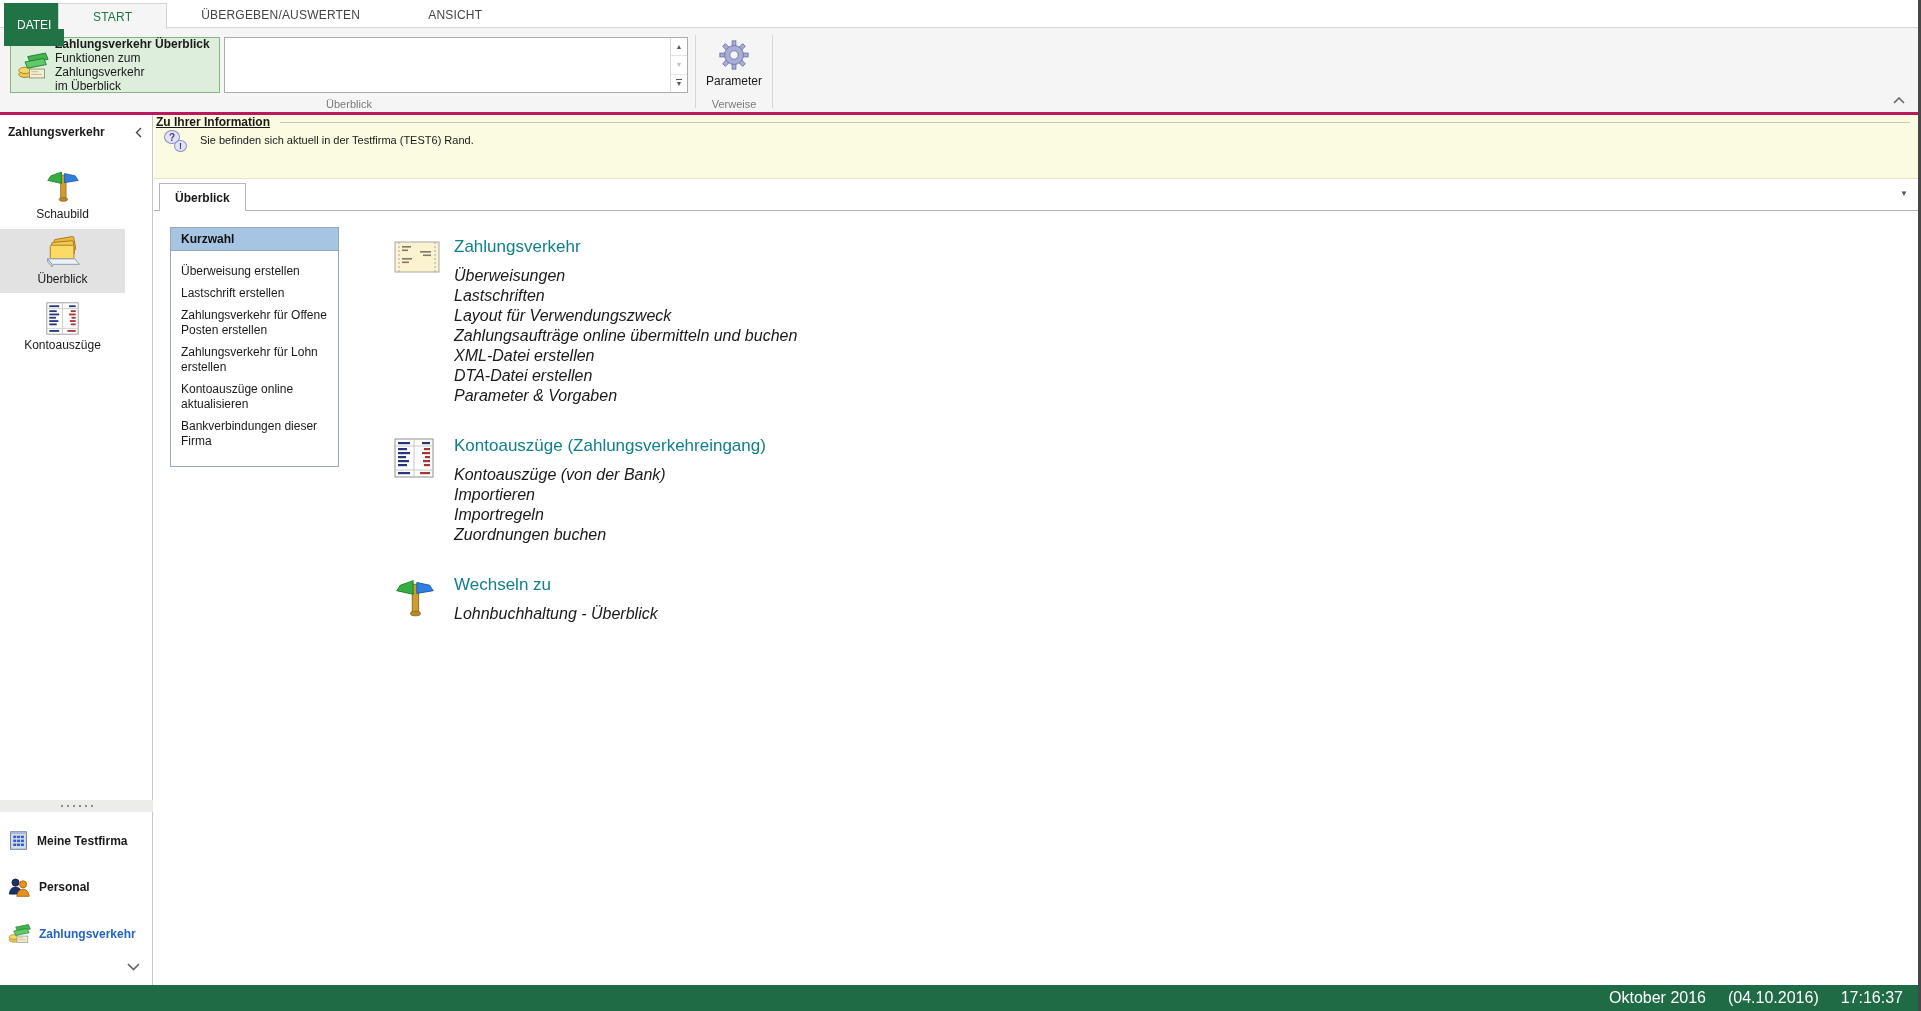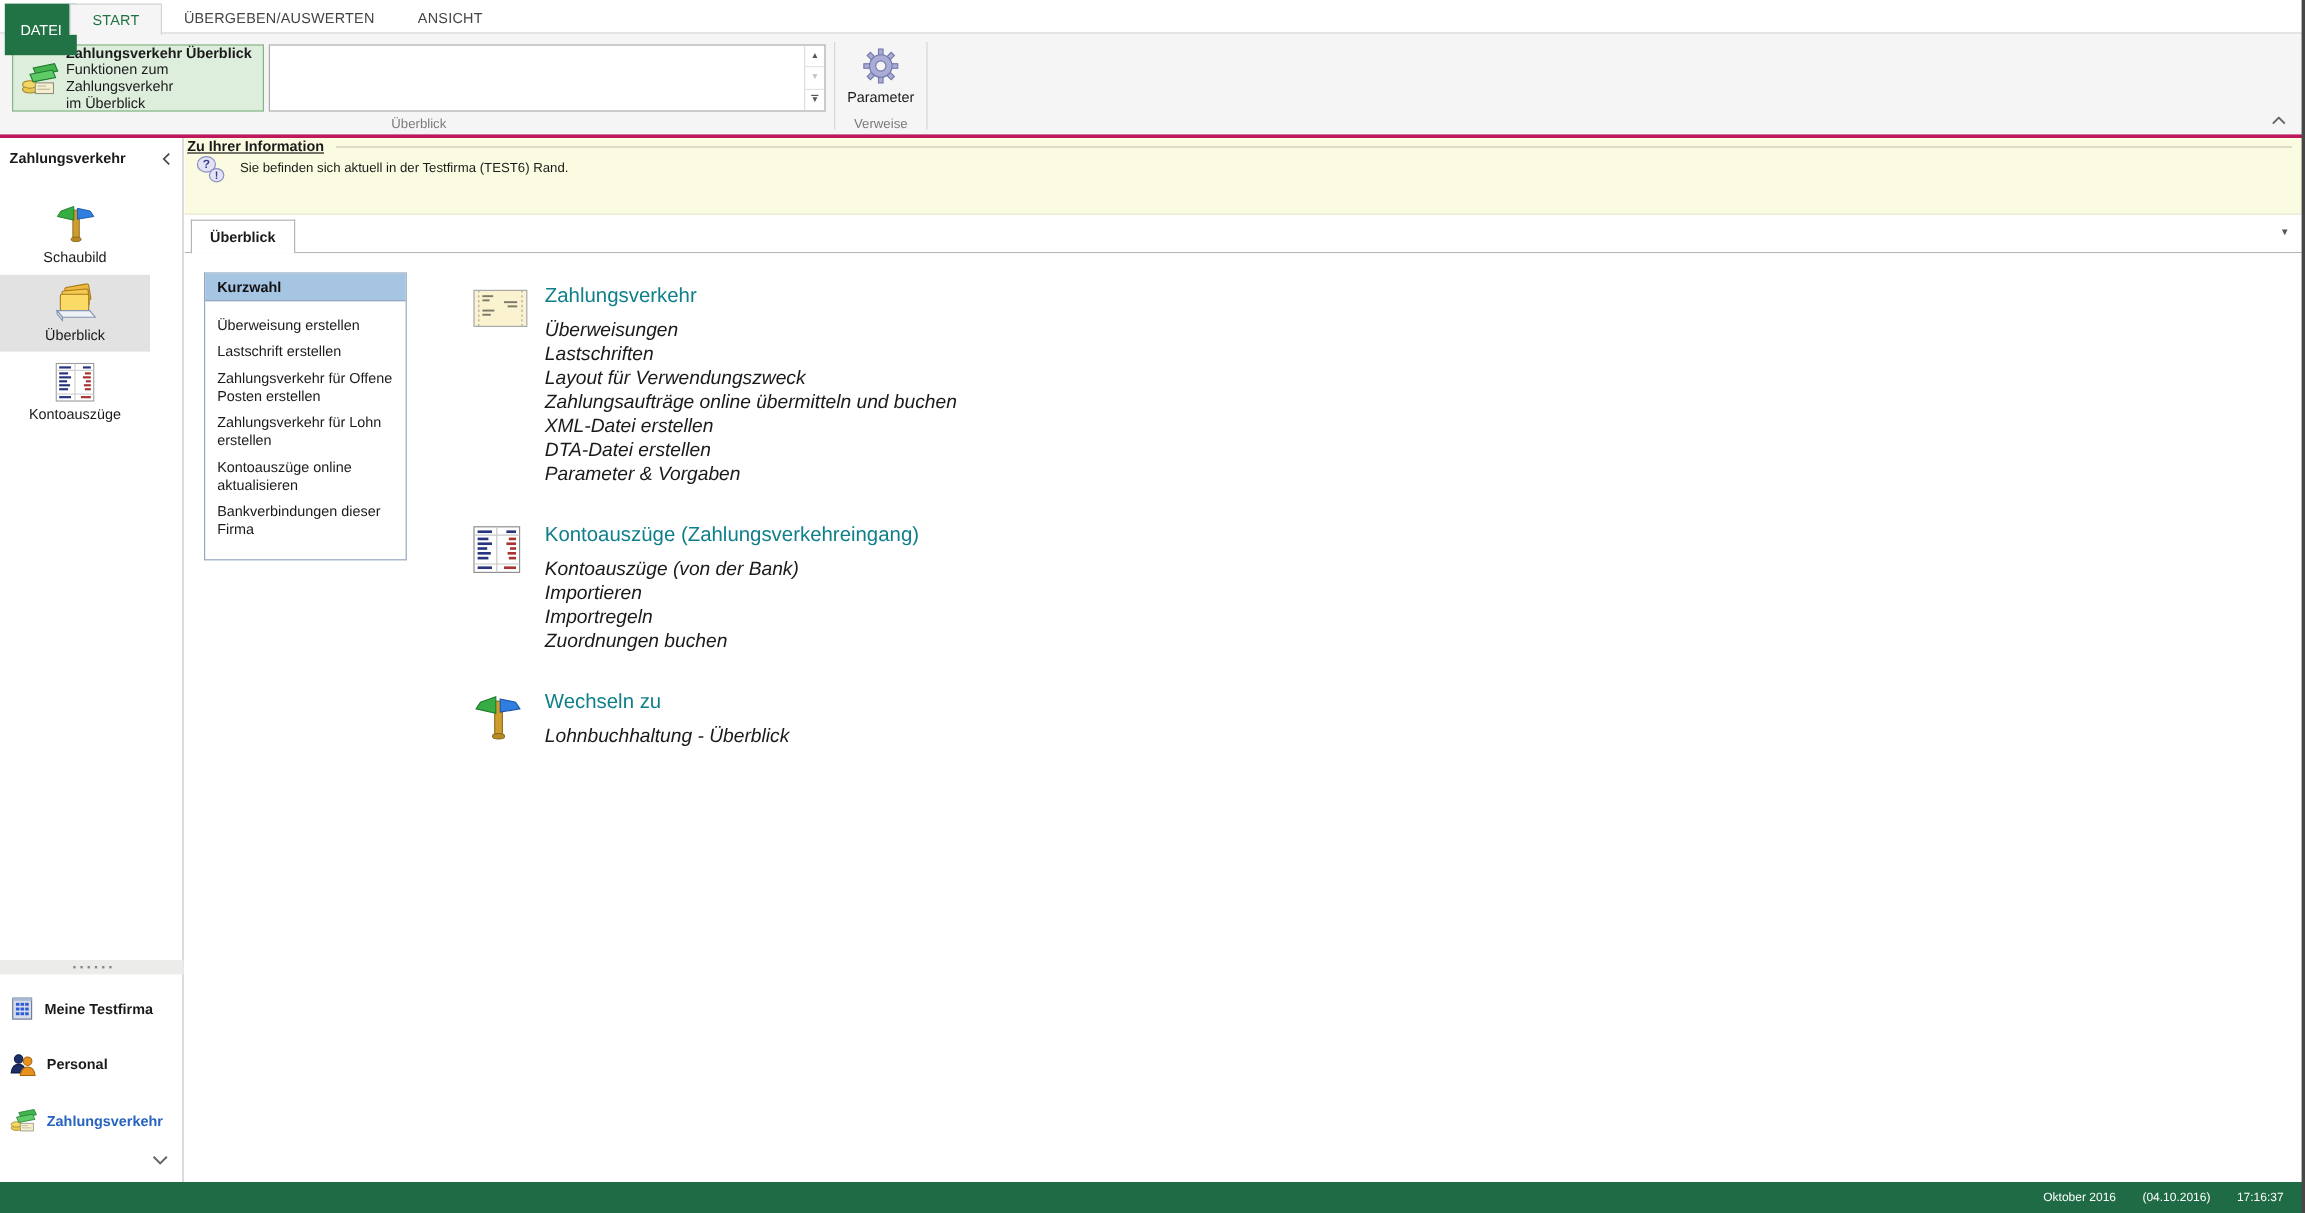--- a/index.html
+++ b/index.html
@@ -5,21 +5,21 @@
   * { margin:0; padding:0; box-sizing:border-box; }
   html,body { width:1921px; height:1011px; overflow:hidden; background:#fff;
     font-family:"Liberation Sans", sans-serif; color:#1a1a1a; }
 
   
   .menubar { position:absolute; top:0; left:0; width:100%; height:28px; background:#fff;
     border-bottom:1px solid #d5d5d5; z-index:5; }
   .file-tab { position:absolute; left:4px; top:3px; height:43px; padding:0 13px;
     background:#217346; color:#fff; font-size:12px; display:flex; align-items:center; cursor:pointer; }
   .menu-tabs { position:absolute; left:58px; top:0; height:28px; display:flex; }
-  .menu-tab { height:29px; padding:0 18px; display:flex; align-items:center;
+  .menu-tab { height:29px; padding:0 34px; display:flex; align-items:center;
     font-size:12px; color:#444; cursor:pointer; letter-spacing:.2px; }
   .menu-tab.active { background:#f5f5f5; border:1px solid #d5d5d5; border-bottom:none;
     color:#217346; margin-top:3px; height:26px; z-index:6; }
 
   
   .ribbon { position:absolute; top:28px; left:0; width:100%; height:87px; background:#f5f5f5;
     border-bottom:3px solid #be185d; }
   .quick-box { position:absolute; left:10px; top:9px; width:210px; height:56px;
     background:#ddeedd; border:1px solid #85b585; display:flex; align-items:center;
     gap:6px; padding:0 6px; cursor:pointer; }
@@ -92,21 +92,21 @@
 
   .sections { position:absolute; left:240px; top:26px; display:flex; flex-direction:column; gap:30px; }
   .section { display:flex; gap:14px; }
   .sec-icon { width:46px; flex:none; padding-top:2px; }
   .sec-title { font-size:17px; color:#0f7f8a; margin-bottom:9px; font-weight:normal; cursor:pointer; }
   .sec-link { font-size:16px; height:20px; display:flex; align-items:center; cursor:pointer;font-style:italic; }
 
   
   .statusbar { position:absolute; bottom:0; left:0; width:100%; height:26px; background:#1f6b46;
     color:#fff; display:flex; justify-content:flex-end; align-items:center; gap:22px;
-    padding-right:18px; font-size:10px; }
+    padding-right:18px; font-size:16px; }
   .window-edge { position:absolute; top:0; right:0; width:3px; height:100%; background:#474747; z-index:40; }
 
   svg { display:block; }
 </style>
 </head>
 <body>
 
 <div class="menubar">
   <div class="file-tab">DATEI</div>
   <div class="menu-tabs">

